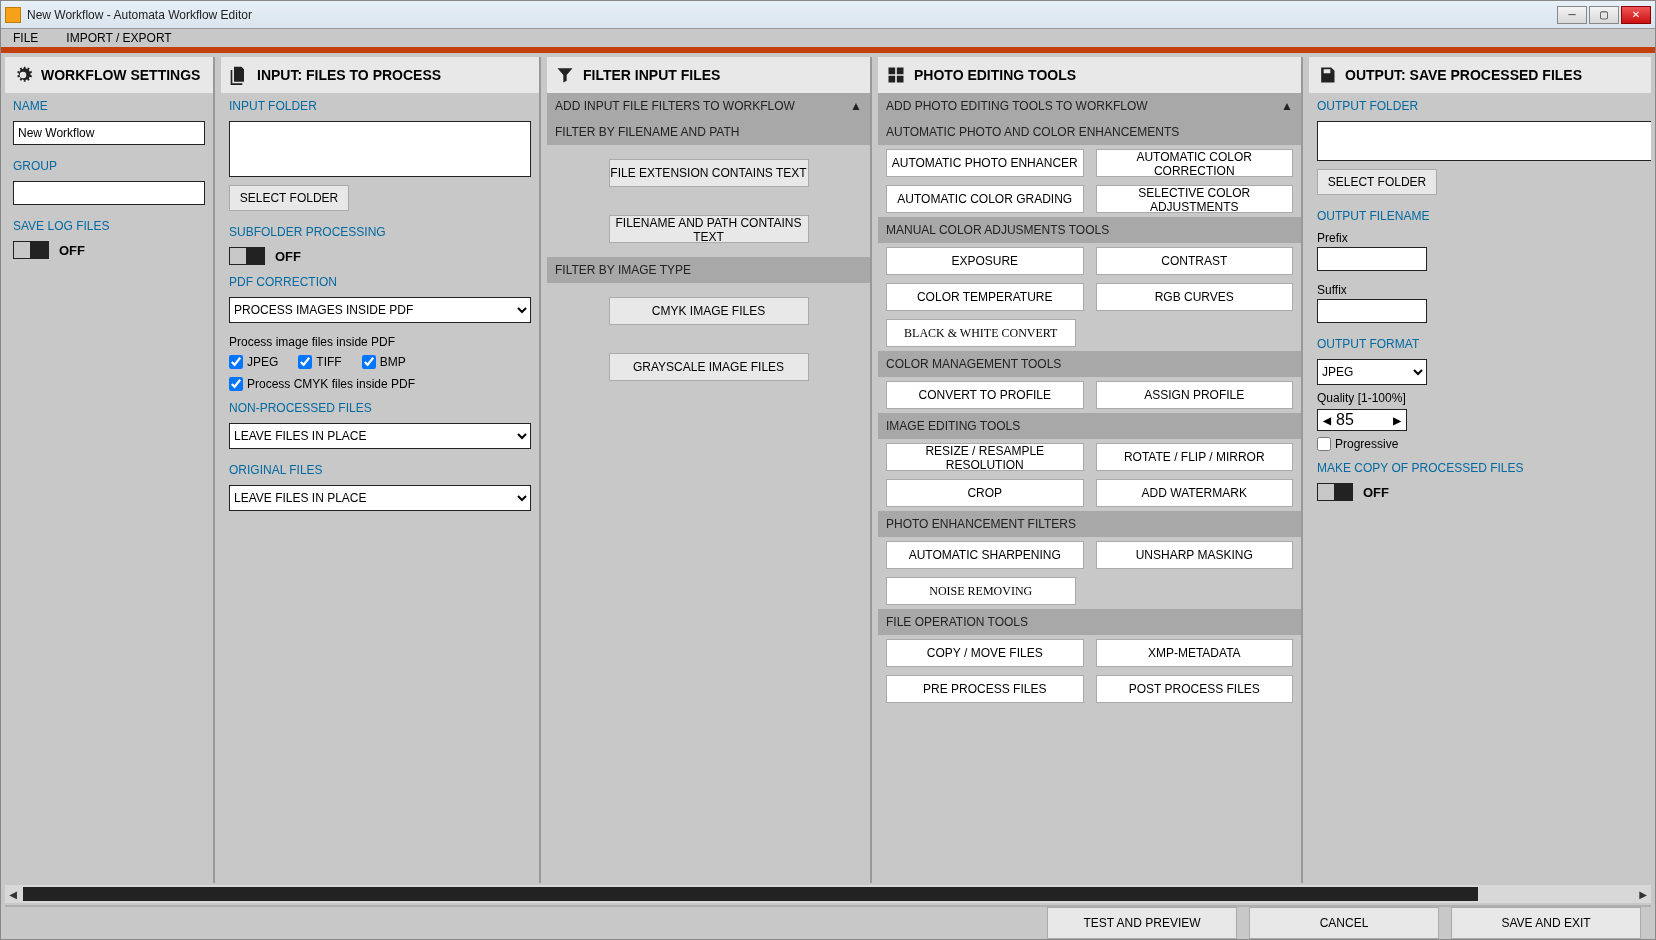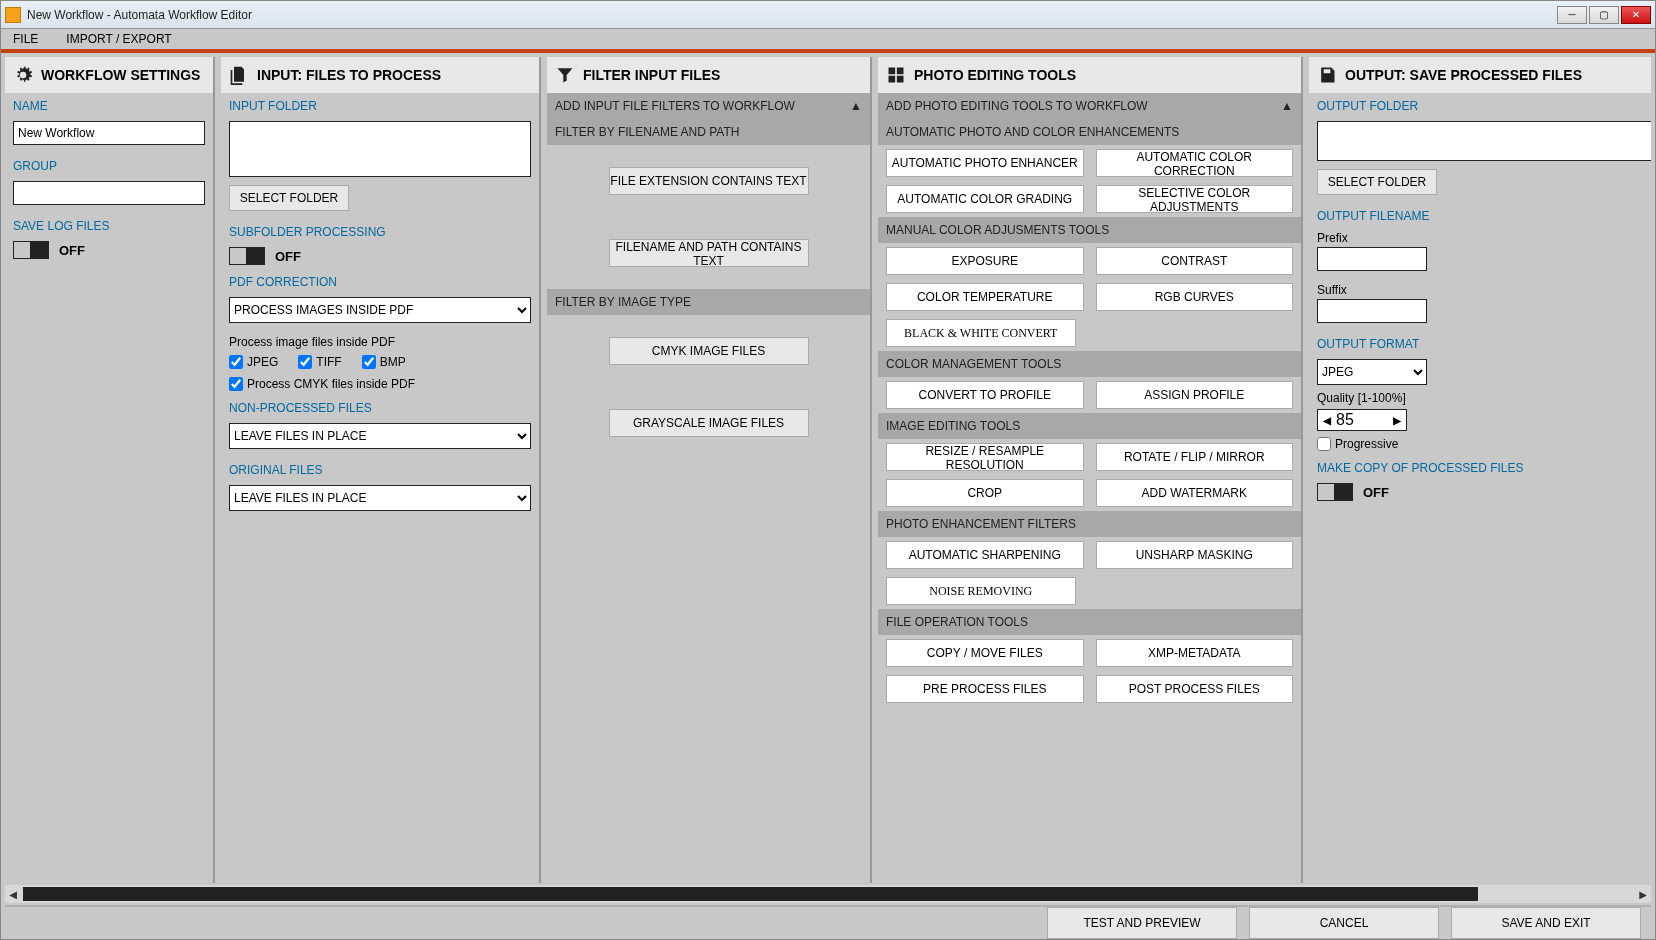--- a/index.html
+++ b/index.html
@@ -4,21 +4,21 @@
 <style>
   * { box-sizing: border-box; margin: 0; padding: 0; font-family: "Segoe UI", Tahoma, sans-serif; }
   body { background: #b8c4cc; width: 1656px; height: 940px; overflow: hidden; }
   .window { background: #fff; border: 1px solid #888; width: 100%; height: 100%; display: flex; flex-direction: column; }
   .titlebar { height: 28px; background: linear-gradient(#e8f0f8,#d8e4ee); display: flex; align-items: center; padding: 0 4px; border-bottom: 1px solid #999; }
   .titlebar .icon { width: 16px; height: 16px; background: #f5a11a; border: 1px solid #c77a00; margin-right: 6px; }
   .titlebar .title { font-size: 12px; color: #222; }
   .titlebar .winbtns { margin-left: auto; display: flex; gap: 2px; }
   .winbtn { width: 30px; height: 18px; background: linear-gradient(#f3f3f3,#d8d8d8); border: 1px solid #888; font-size: 10px; line-height: 16px; text-align: center; }
   .winbtn.close { background: linear-gradient(#e55,#c11); color:#fff; border-color:#800; }
-  .menubar { height: 24px; background: #c8c8c8; display:flex; align-items:center; padding:0 12px; gap:28px; font-size:12px; border-bottom:4px solid #c2410c; }
+  .menubar { height: 24px; background: #c8c8c8; display:flex; align-items:center; padding:0 12px; gap:28px; font-size:12px; border-bottom:6px solid #c2410c; }
   .content-wrap { flex:1; background:#c8c8c8; padding:4px 4px 0 4px; display:flex; flex-direction:column; overflow:hidden;}
   .scroll-area { flex:1; overflow-x:auto; overflow-y:hidden; display:flex; gap:6px; }
   .panel { background:#c8c8c8; border-right:2px solid #999; display:flex; flex-direction:column; }
   .panel.ws   { width:210px; flex-shrink:0;}
   .panel.inp  { width:320px; flex-shrink:0;}
   .panel.fil  { width:325px; flex-shrink:0;}
   .panel.edt  { width:425px; flex-shrink:0;}
   .panel.out  { width:360px; flex-shrink:0;}
   .panel-head { height:36px; background:#e8e8e8; display:flex; align-items:center; gap:8px; padding:0 8px; font-weight:600; font-size:14px; }
   .panel-head svg { width:20px; height:20px; fill:#222;}
@@ -35,21 +35,21 @@
   .toggle .lbl { font-weight:600; font-size:13px;}
   select.sel { width:100%; height:26px; border:1px solid #222; font-size:12px; background:#fff;}
   .hint { font-size:12px; padding:4px 8px 2px 8px;}
   .chkrow { display:flex; gap:20px; padding:4px 8px; font-size:12px; align-items:center;}
   .chk { display:flex; align-items:center; gap:4px;}
   .chk input { width:14px; height:14px;}
   .tool-row { display:flex; gap:12px; padding:4px 8px;}
   .tool-btn { flex:1; background:#ffffff; border:1px solid #aaa; height:28px; font-size:12px; cursor:pointer;}
   .tool-btn.single { width:calc(50% - 14px); flex:none;font-family:Liberation Serif, serif;}
   .filter-btn-wrap { padding:6px 16px;}
-  .filter-btn { width:200px; display:block; margin:16px auto; background:#e8e8e8; border:1px solid #aaa; height:28px; font-size:12px; cursor:pointer;}
+  .filter-btn { width:200px; display:block; margin:8px auto; background:#e8e8e8; border:1px solid #aaa; height:28px; font-size:12px; cursor:pointer;}
   .hscroll { height:18px; background:#d8d8d8; display:flex; align-items:center; margin:2px 0;}
   .hscroll .dark { flex:1; height:14px; background:#222; margin:0 2px;}
   .hscroll .arrow {width:16px; text-align:center; font-size:10px; color:#333;}
   .hscroll .light { width:155px; height:14px; background:#d8d8d8;}
   .footer { height:34px; background:#c8c8c8; display:flex; justify-content:flex-end; align-items:center; gap:12px; padding:0 10px; border-top:2px solid #b0b0b0;}
   .footer .fbtn { width:190px; height:32px; background:#e8e8e8; border:1px solid #aaa; font-size:12px; cursor:pointer;}
   .mini-lbl { font-size:12px; padding:4px 8px 2px 8px;}
   .spin { display:flex; align-items:center; width:90px; border:1px solid #222; height:22px; background:#fff; margin:2px 8px;}
   .spin span {flex:1; font-size:16px;}
   .spin b { width:18px; text-align:center; font-size:10px; cursor:pointer;}

